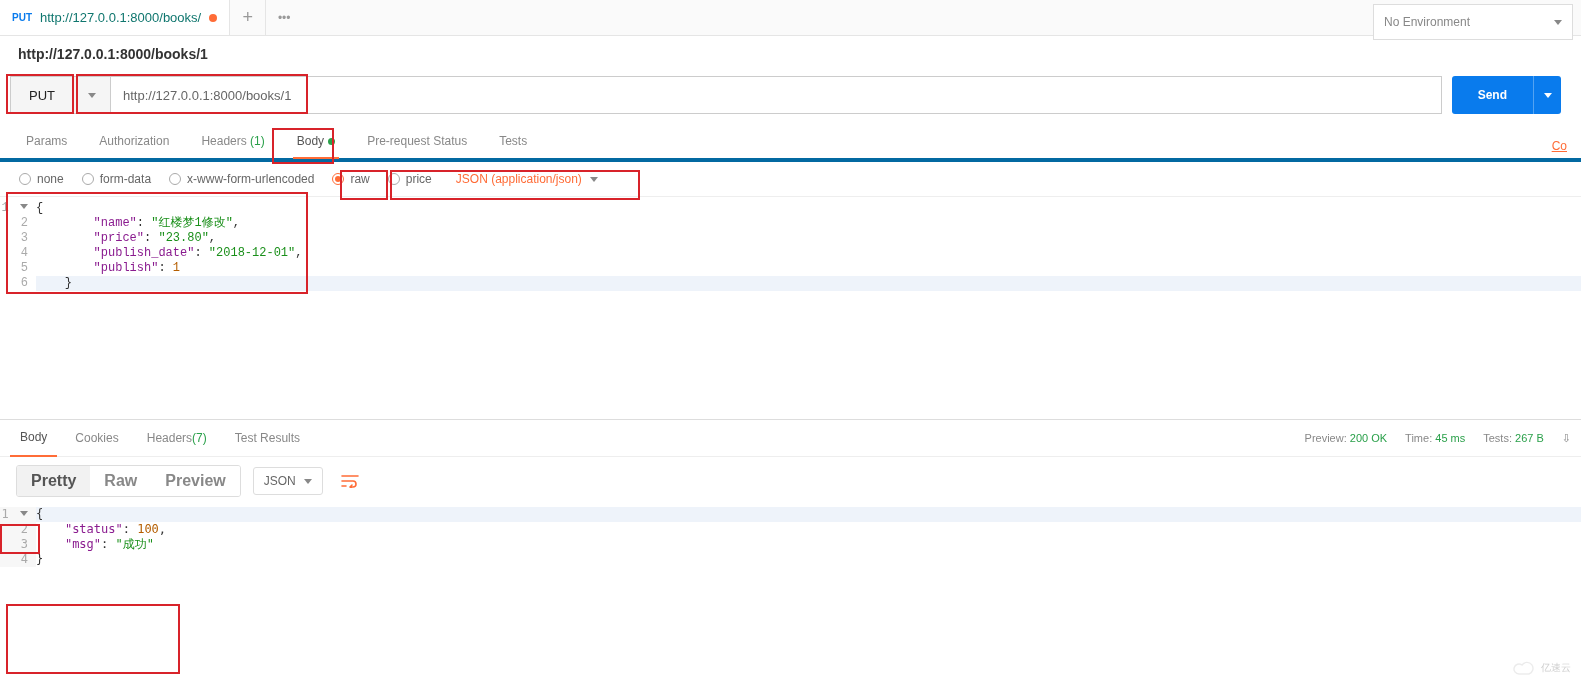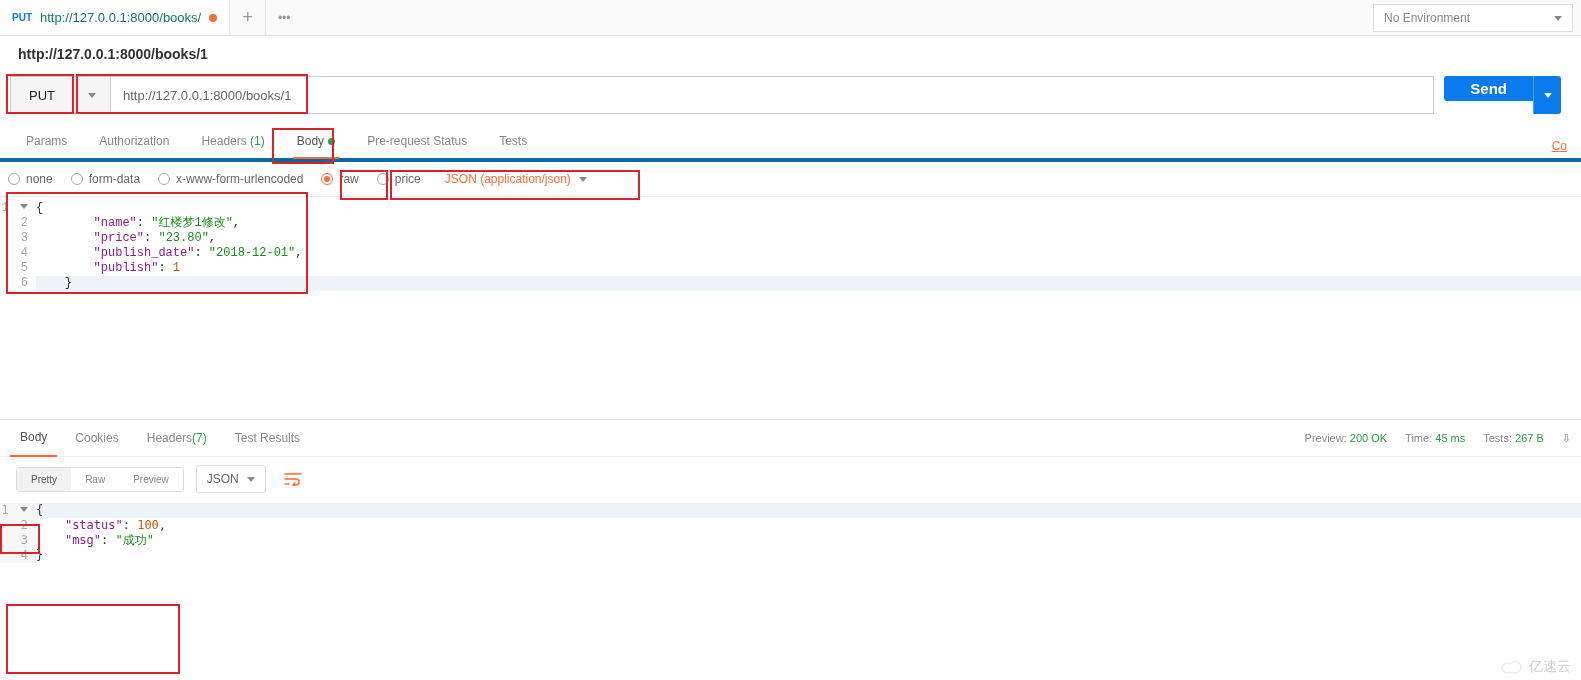--- a/index.html
+++ b/index.html
@@ -7,49 +7,49 @@
 
     
     .tab-bar { height: 36px; display: flex; align-items: stretch; border-bottom: 1px solid #e5e5e5; background: #fafafa; }
     .tab { display: flex; align-items: center; padding: 0 12px; background: #fff; border-right: 1px solid #e5e5e5; gap: 8px; }
     .tab-method { color: #097bed; font-weight: 600; font-size: 10px; }
     .tab-title { color: #0f766e; font-size: 13px; }
     .tab-dirty { width: 8px; height: 8px; background: #ff6c37; border-radius: 50%; }
     .tab-add { width: 36px; display: flex; align-items: center; justify-content: center; font-size: 18px; color: #999; cursor: pointer; border-right: 1px solid #e5e5e5;}
     .tab-more { width: 36px; display: flex; align-items: center; justify-content: center; color: #999; cursor: pointer; }
     .tab-env-spacer { flex: 1; }
-    .env-dropdown { width: 200px; height: 28px; margin: 4px 8px; border: 1px solid #ddd; display:flex; align-items:center; padding:0 10px; background:#fff; color:#888; justify-content:space-between;}
+    .env-dropdown { width: 200px; height: 36px; margin: 4px 8px; border: 1px solid #ddd; display:flex; align-items:center; padding:0 10px; background:#fff; color:#888; justify-content:space-between;}
     .caret-down { width:0; height:0; border-left:4px solid transparent; border-right:4px solid transparent; border-top:5px solid #888; }
 
     
     .request-name { padding: 10px 18px 8px; font-size: 14px; color: #333; font-weight: 600; }
 
     
     .url-row { display:flex; align-items:center; padding: 6px 10px; gap:0; }
     .method-box { display:flex; align-items:center; height: 38px; border:1px solid #ccc; background:#f5f5f5; }
     .method-label { padding: 0 18px; font-size:13px; color:#222; }
     .method-caret { padding: 0 14px; height:100%; display:flex; align-items:center; border-left:1px solid #ccc; }
     .url-input { flex:1; height:38px; border:1px solid #ccc; border-left:none; padding:0 12px; font-size:13px; color:#666; display:flex; align-items:center; background:#fff; margin-right:10px;}
     .send-btn-wrap { display:flex; }
-    .send-btn { background:#097bed; color:#fff; height:25px; padding:2px 26px; font-size:15px; font-weight:600; display:flex; align-items:center; border:none; border-top-left-radius:3px; border-bottom-left-radius:3px; }
+    .send-btn { background:#097bed; color:#fff; height:38px; padding:2px 26px; font-size:12px; font-weight:600; display:flex; align-items:center; border:none; border-top-left-radius:3px; border-bottom-left-radius:3px; }
     .send-btn-caret { background:#097bed; height:38px; width:28px; display:flex; align-items:center; justify-content:center; border-left:1px solid rgba(255,255,255,0.3); border-top-right-radius:3px; border-bottom-right-radius:3px;}
     .send-btn-caret .caret-down { border-top-color:#fff; }
     .save-placeholder { width:10px;}
 
     
     .req-tabs { display:flex; align-items:center; padding: 14px 10px 0 10px; gap: 0; border-bottom: 4px solid #0369a1; }
     .req-tab { padding: 0 16px 10px 16px; color:#888; font-size:12px; cursor:pointer; }
     .req-tab .count { color:#2aa04a; }
     .req-tab.active { color:#555; position:relative; }
     .req-tab.active::after { content:""; position:absolute; bottom:-1px; left:12px; right:12px; height:2px; background:#ff6c37; }
     .body-dot{ width:7px;height:7px;background:#2aa04a;border-radius:50%; display:inline-block; margin-left:4px; vertical-align:middle;}
     .right-link { margin-left:auto; color:#ff6c37; font-size:12px; padding-right:4px;text-decoration:underline;}
 
     
-    .body-types { display:flex; align-items:center; gap: 18px; padding: 10px 16px 10px 8px; border-bottom:1px solid #eee;}
+    .body-types { display:flex; align-items:center; gap: 18px; padding: 10px 16px 10px 19px; border-bottom:1px solid #eee;}
     .radio-item { display:flex; align-items:center; gap:6px; font-size:12px; color:#666; }
     .radio { width:12px; height:12px; border:1px solid #aaa; border-radius:50%; background:#fff; }
     .radio.on { border-color:#ff6c37; position:relative; }
     .radio.on::after { content:""; position:absolute; width:6px;height:6px;background:#ff6c37;border-radius:50%; top:2px; left:2px;}
     .content-type { color:#ff6c37; font-size:12px; display:flex; align-items:center; gap:8px; cursor:pointer; margin-left:6px;}
 
     
     .editor { display:flex; font-family: Consolas, "Courier New", monospace; font-size:12px; padding-top:4px; height:218px; }
     .gutter { width:36px; text-align:right; color:#aaa; padding-right:8px; user-select:none; }
     .gutter div, .code-lines div { height:15px; line-height:15px; white-space:pre; }
@@ -67,35 +67,35 @@
     .resp-tab{ padding:0 10px; color:#888; font-size:12px; height:38px; display:flex; align-items:center;}
     .resp-tab.active{ color:#555; border-bottom:2px solid #ff6c37; }
     .resp-tab .count{color:#2aa04a;}
     .resp-meta{ margin-left:auto; display:flex; gap:18px; font-size:11px; color:#888;}
     .resp-meta .val{color:#2aa04a;}
     .resp-meta .icon{color:#888;}
 
     
     .resp-toolbar{ display:flex; align-items:center; gap:4px; padding:8px 16px; }
     .seg{ display:flex; border:1px solid #ddd; border-radius:3px; overflow:hidden;}
-    .seg-btn{ padding:6px 14px; font-size:10px; color:#888; background:#fff;}
+    .seg-btn{ padding:6px 14px; font-size:16px; color:#888; background:#fff;font-weight:bold;}
     .seg-btn.active{ background:#f2f2f2; color:#555;}
     .json-dd{ margin-left:8px; border:1px solid #ddd; border-radius:3px; padding:6px 10px; font-size:12px; color:#666; display:flex; gap:8px; align-items:center;}
     .wrap-icon{ margin-left:10px; width:26px; height:26px; border:1px solid transparent; display:flex; align-items:center; justify-content:center; color:#ff6c37; font-size:16px;}
 
     
     .resp-editor{ display:flex; font-family: Consolas, monospace; font-size:12px; padding-top:2px;}
     .resp-editor .gutter{ background:#f7f7f7; }
     .resp-editor .code-lines .highlight{ background:#eef3fa;}
 
     
     .red-box{ position:absolute; border:2px solid #d8232a; pointer-events:none;}
 
     
-    .watermark{ position:absolute; right:10px; bottom:4px; color:#cfcfcf; font-size:14px; display:flex; align-items:center; gap:6px;}
+    .watermark{ position:absolute; right:10px; bottom:4px; color:#cfcfcf; font-size:10px; display:flex; align-items:center; gap:6px;}
     .watermark svg{ opacity:0.4;}
   </style>
 </head>
 <body>
 
 <div class="tab-bar">
   <div class="tab">
     <span class="tab-method">PUT</span>
     <span class="tab-title">http://127.0.0.1:8000/books/</span>
     <span class="tab-dirty"></span>

